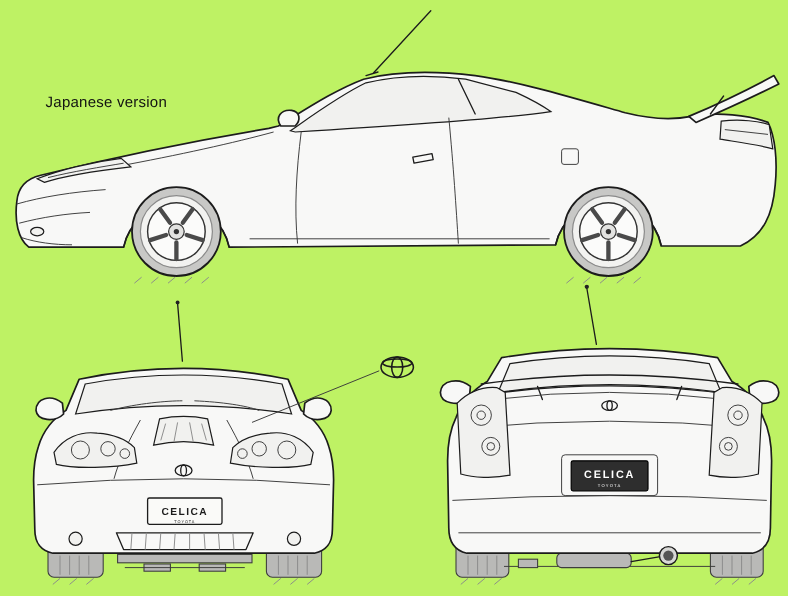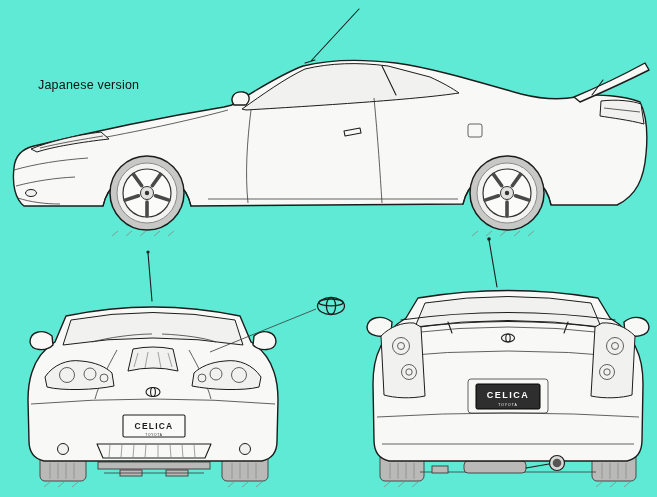--- a/index.html
+++ b/index.html
@@ -1,19 +1,19 @@
 <!DOCTYPE html>
 <html><head>
 <meta charset="utf-8">
 <style>
   html,body{margin:0;padding:0;}
   .canvas{
     position:relative;
     width:657px;height:497px;
-    background:#5eead4;
+    background:#bef264;
     overflow:hidden;
     font-family:"Liberation Sans", sans-serif;
   }
   .caption{
     position:absolute;
     left:38px;top:78px;
     font-size:12.5px;
     color:#111;
     letter-spacing:.2px;
   }

